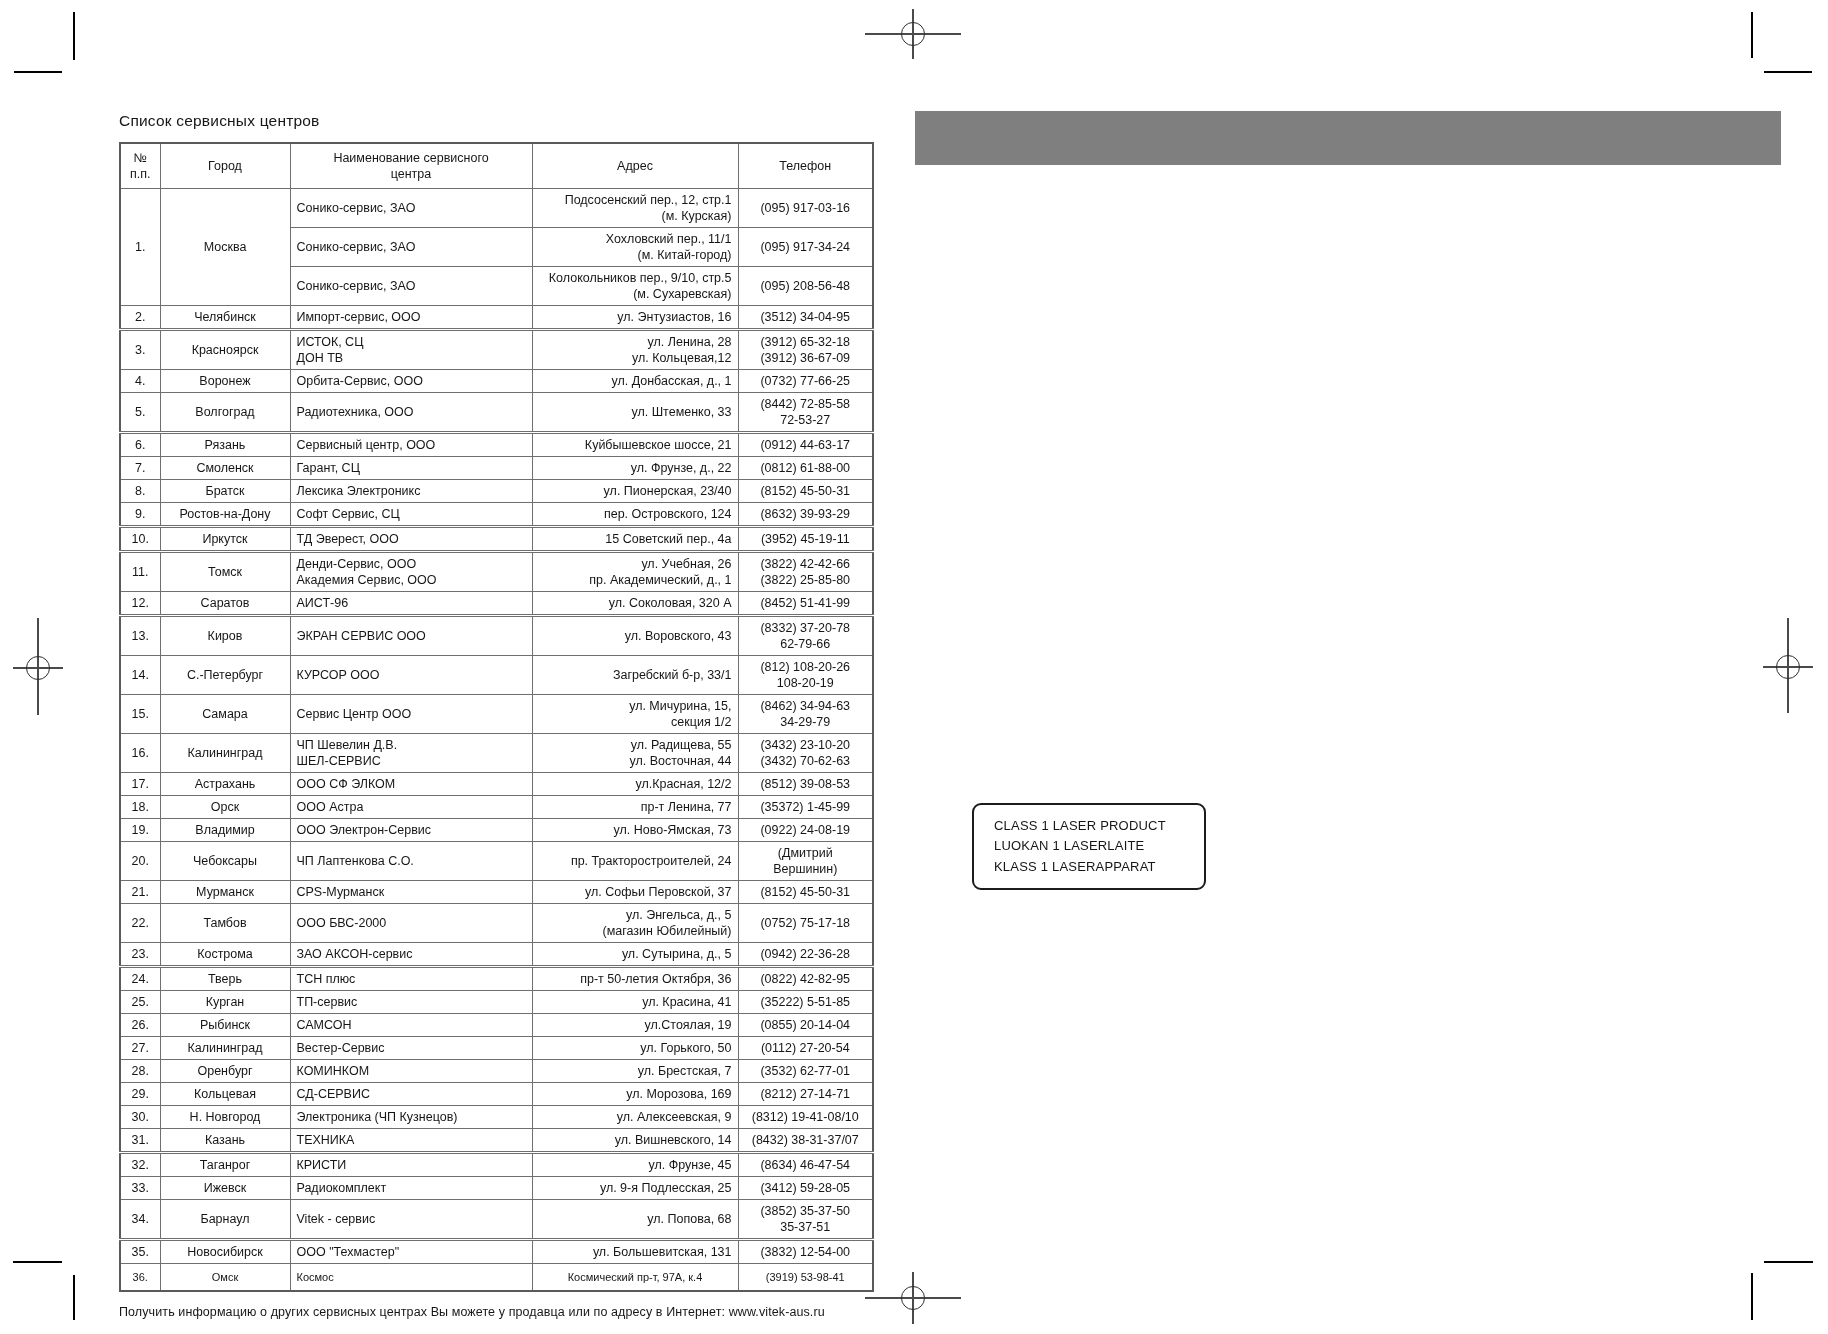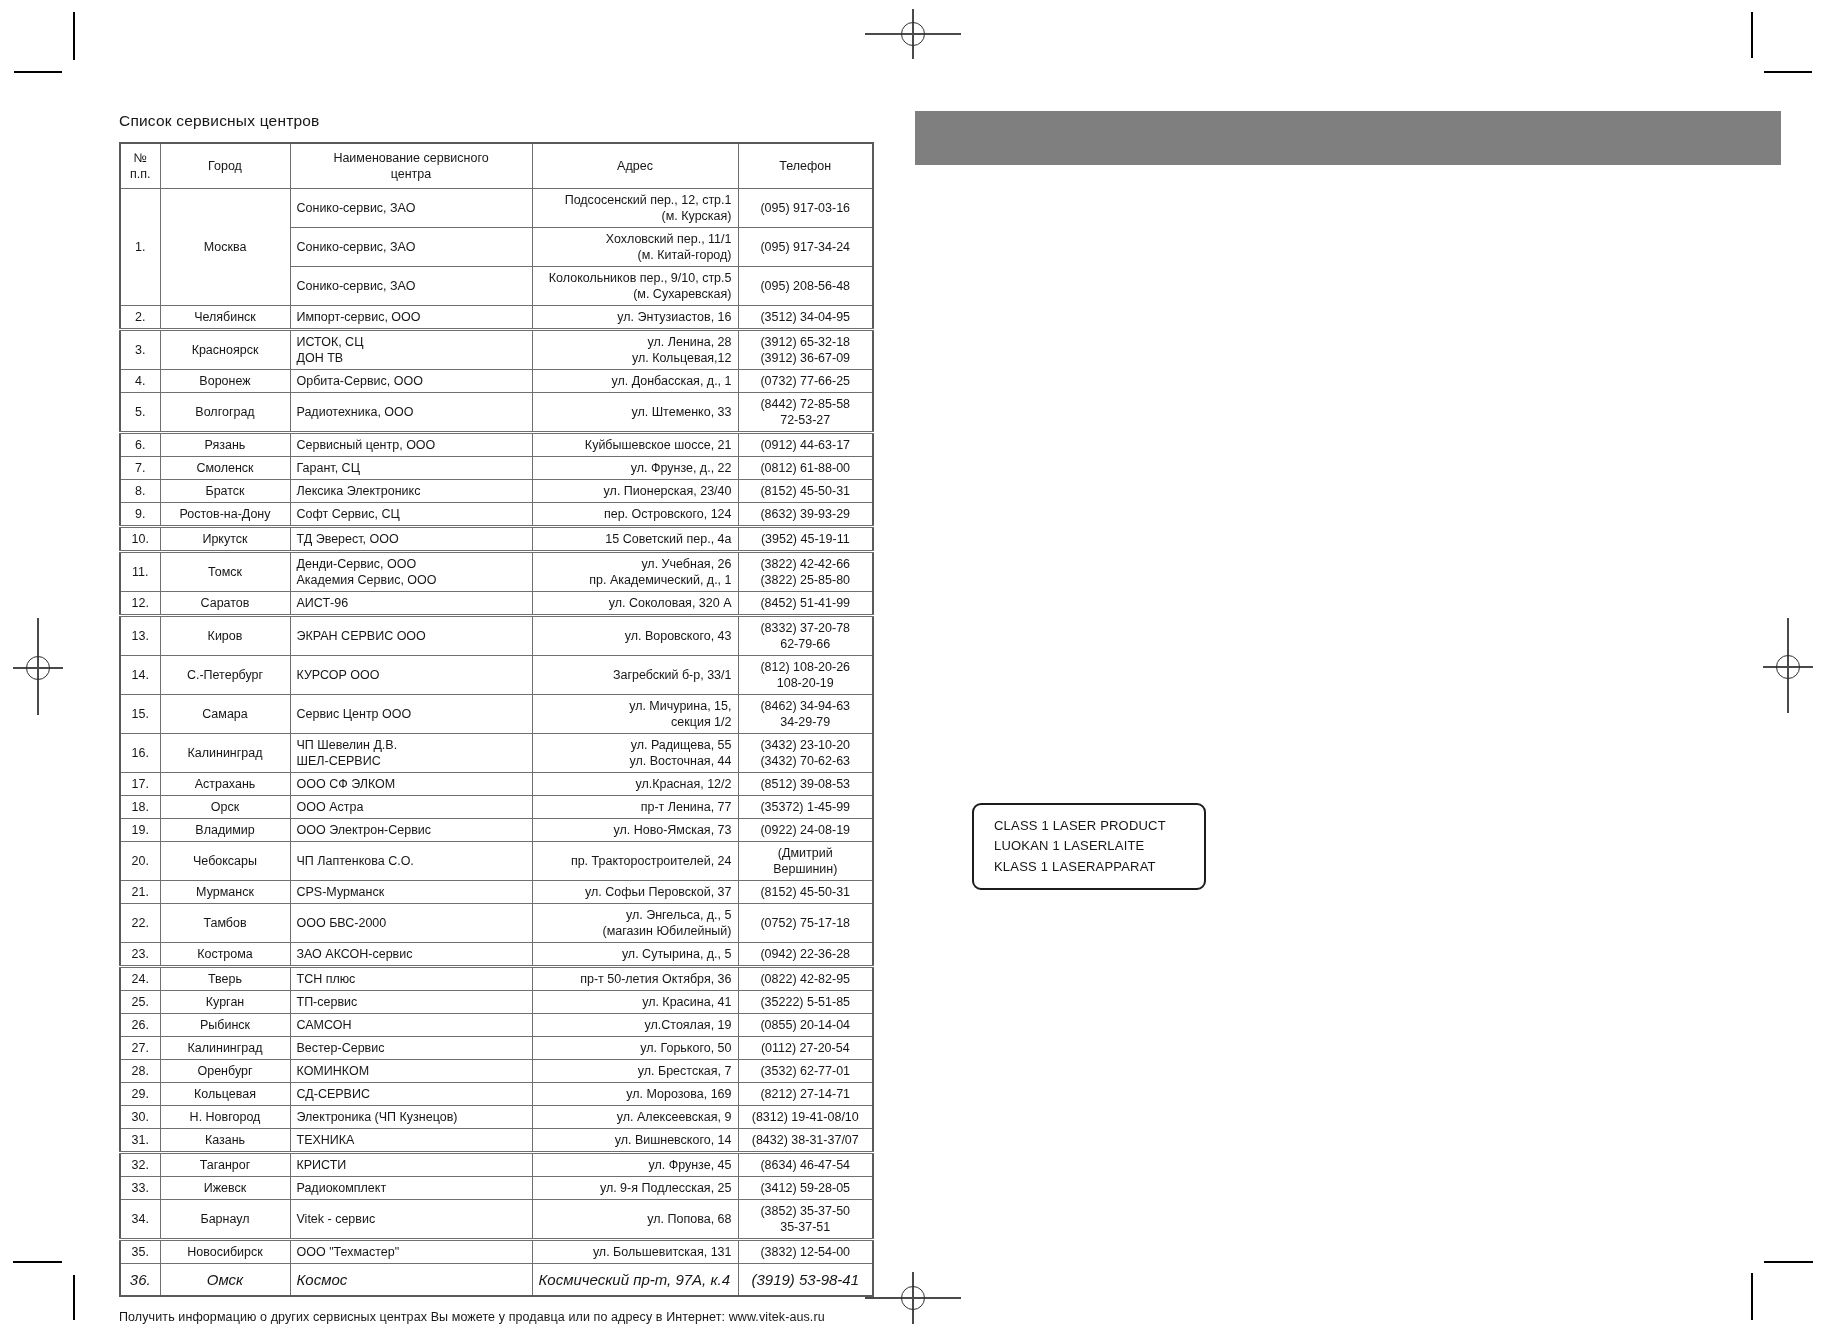--- a/index.html
+++ b/index.html
@@ -19,22 +19,22 @@
     white-space:pre-line;padding:3px 6px;font-weight:400;
   }
   table.sc{border:2px solid #5a5a5a;}
   table.sc thead th{text-align:center;padding:6px 4px;}
   td.c-num{text-align:center;}
   td.c-city{text-align:center;}
   td.c-name{text-align:left;padding-left:28px;}
   td.c-addr{text-align:right;padding-left:22px;}
   td.c-phone{text-align:center;border-radius:19px;}
   tr.thick td{border-top:3px double #6f6f6f;}
-  tr.big td{font-size:15px;padding:6px;font-style:italic;}
-  tr.big td.c-addr{text-align:left;padding-left:6px;}
+  tr.big td{font-size:11px;padding:6px;}
+  tr.big td.c-addr{text-align:center;padding-left:6px;}
   tr.sub td{}
   .footer-note{font-size:12.5px;margin-top:13px;letter-spacing:.1px;}
   
   .gray-bar{position:absolute;left:915px;top:111px;width:866px;height:54px;}
   .laser-box{
     position:absolute;left:972px;top:803px;width:234px;height:87px;
     border:2px solid #1c1c1c;border-radius:9px;box-sizing:border-box;
     display:flex;flex-direction:column;justify-content:center;
     padding-left:20px;font-size:13px;line-height:1.55;letter-spacing:.2px;
   }

